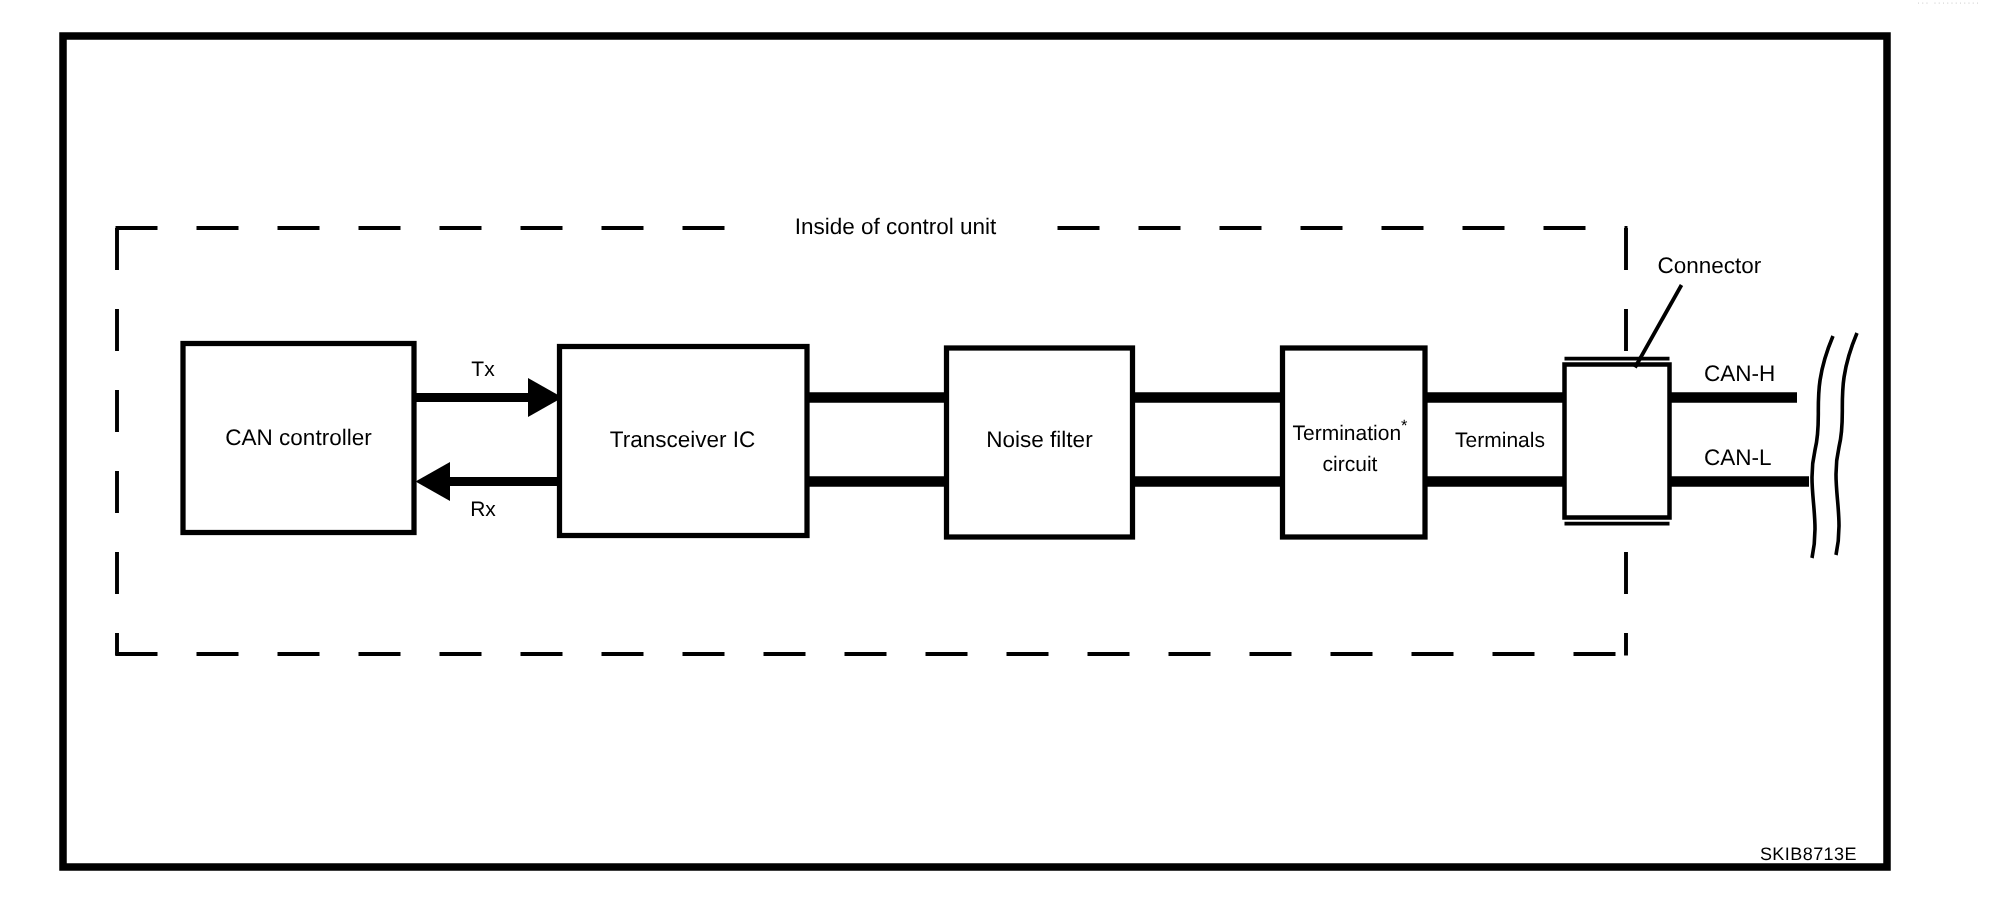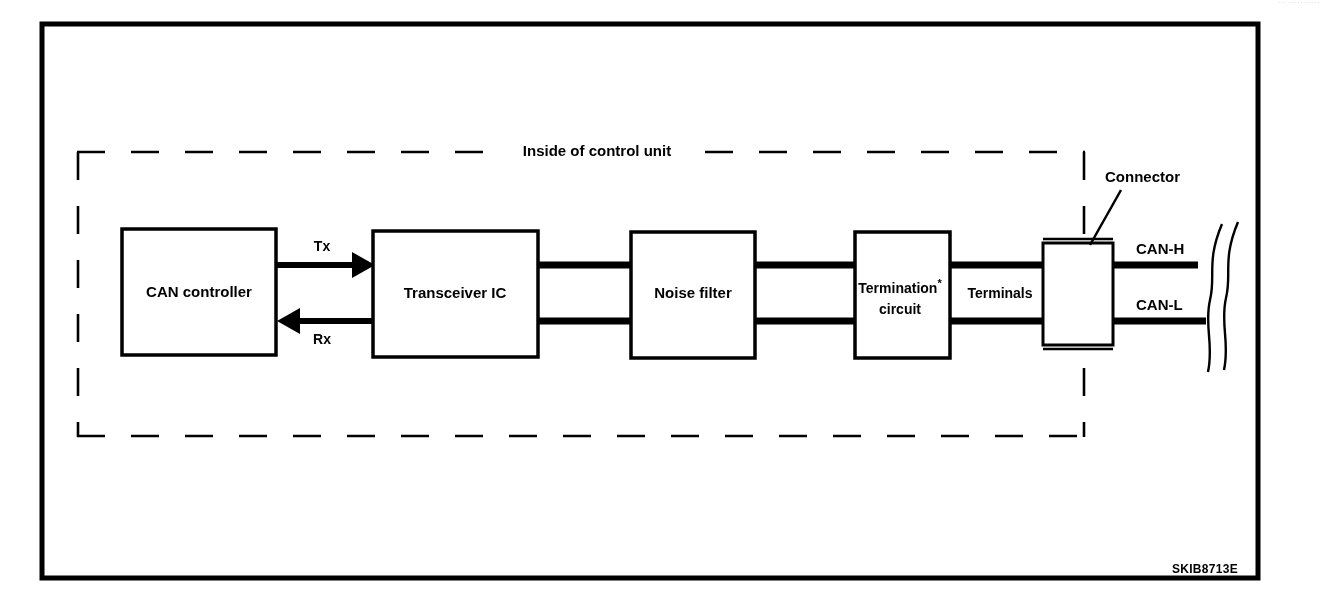--- a/index.html
+++ b/index.html
@@ -13,21 +13,20 @@
     position: relative;
     font-family: "Liberation Sans", sans-serif;
     color: #000000;
     overflow: hidden;
   }
   #figure-root {
     position: absolute;
     left: 0; top: 0;
     width: 1328px;
     height: 610px;
-    font-weight: bold;
   }
   #figure-root svg {
     display: block;
   }
   .txt {
     font-family: "Liberation Sans", sans-serif;
     fill: #000000;
     dominant-baseline: middle;
   }
   .block-label { font-size: 15px; text-anchor: middle; }

